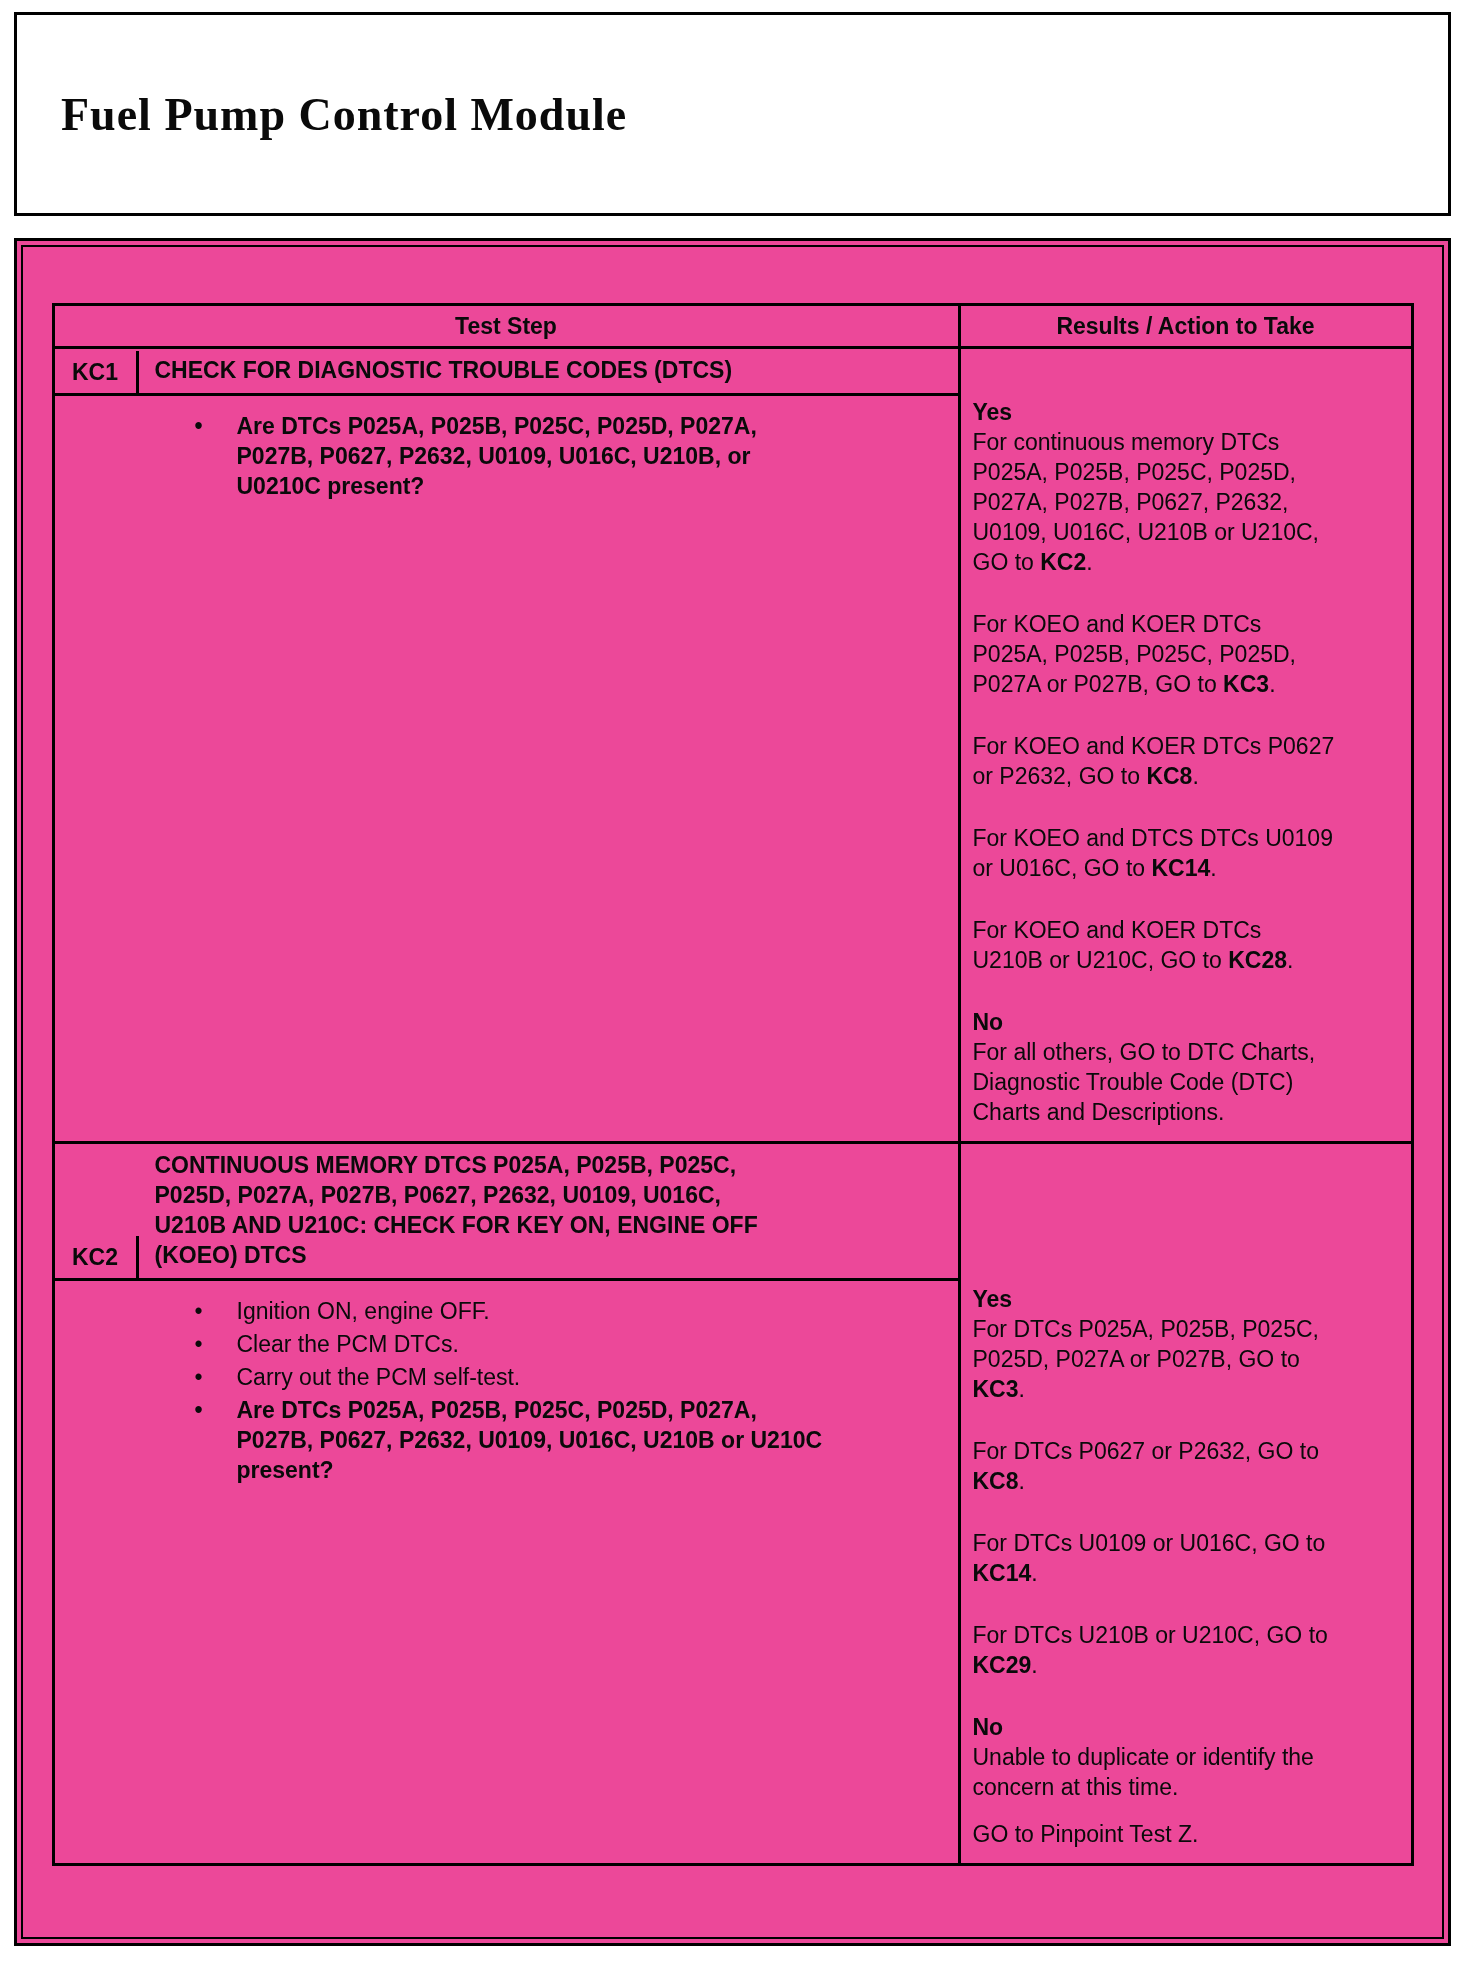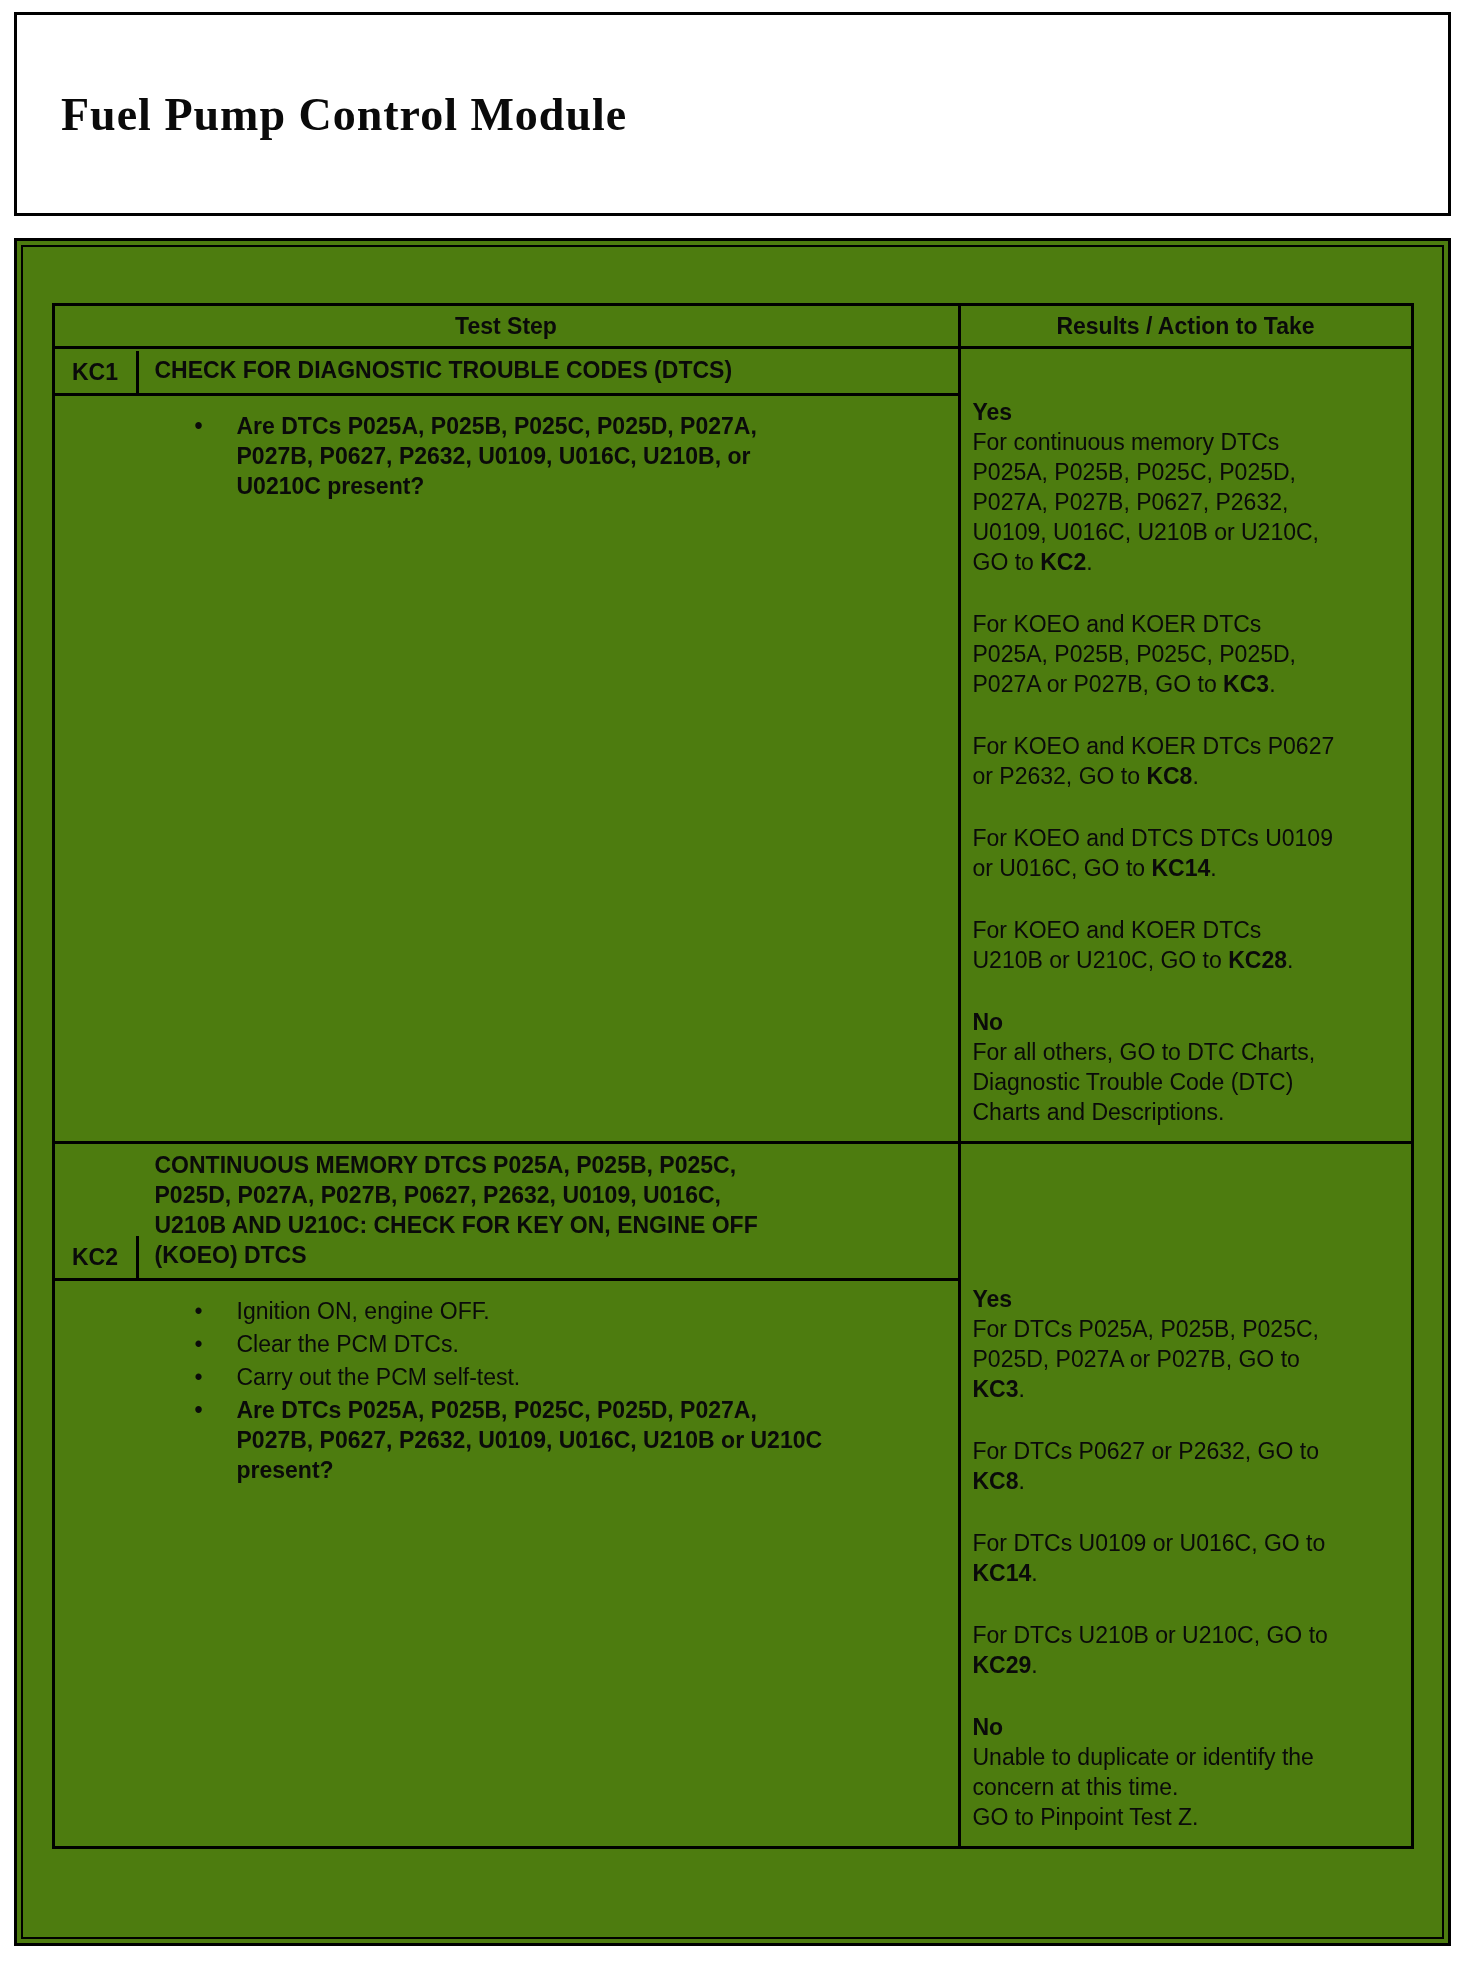--- a/index.html
+++ b/index.html
@@ -40,21 +40,21 @@
     font-size: 50px;
     letter-spacing: 2px;
   }
 
   
   .outer-frame {
     position: absolute;
     left: 14px; top: 238px;
     width: 1437px; height: 1708px;
     border: 3px solid #000;
-    background: #4d7c0f;
+    background: #ec4899;
   }
   .inner-frame {
     position: absolute;
     left: 4px; top: 4px; right: 4px; bottom: 4px;
     border: 2px solid #000;
     padding-top: 56px;
   }
 
   
   .pinpoint-table {
@@ -102,21 +102,21 @@
   .sec-body { padding: 12px 14px 18px 0; }
   .steps { list-style: none; }
   .step { display: flex; margin-top: 3px; }
   .step .bullet { flex: none; margin-left: 140px; width: 42px; }
   .step-text { white-space: pre-line; }
   .step.bold { font-weight: bold; }
 
   .res-label { font-weight: bold; }
   .res-p { white-space: pre-line; }
   .gap { margin-top: 32px; }
-  .gap-sm { margin-top: 0; }
+  .gap-sm { margin-top: 17px; }
   .goto { font-weight: bold; }
 
   .pt-kc1 { padding-top: 48px; }
   .pt-kc2 { padding-top: 140px; }
 </style>
 </head>
 <body>
 
 <div class="doc-header">
   <div class="doc-title-cell">

